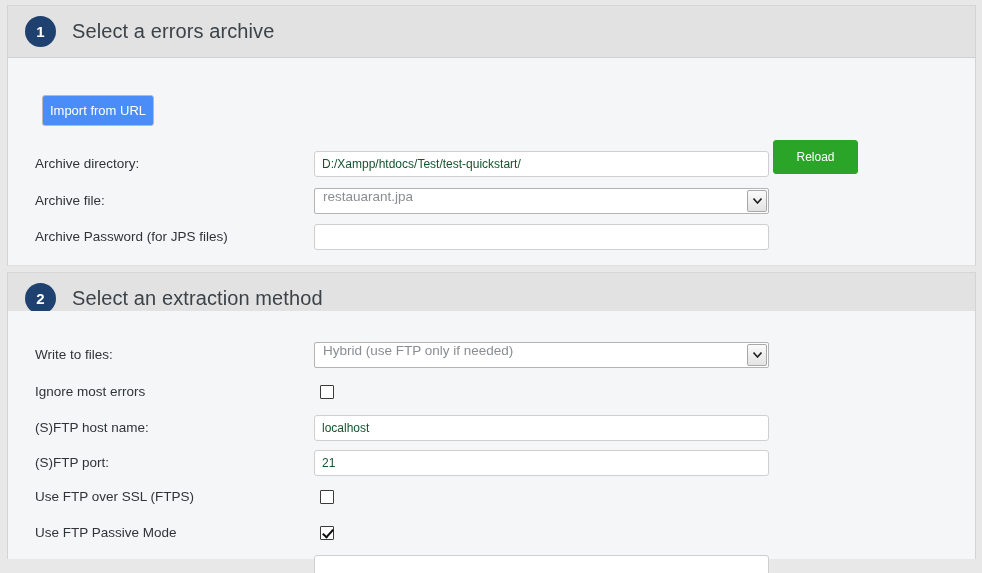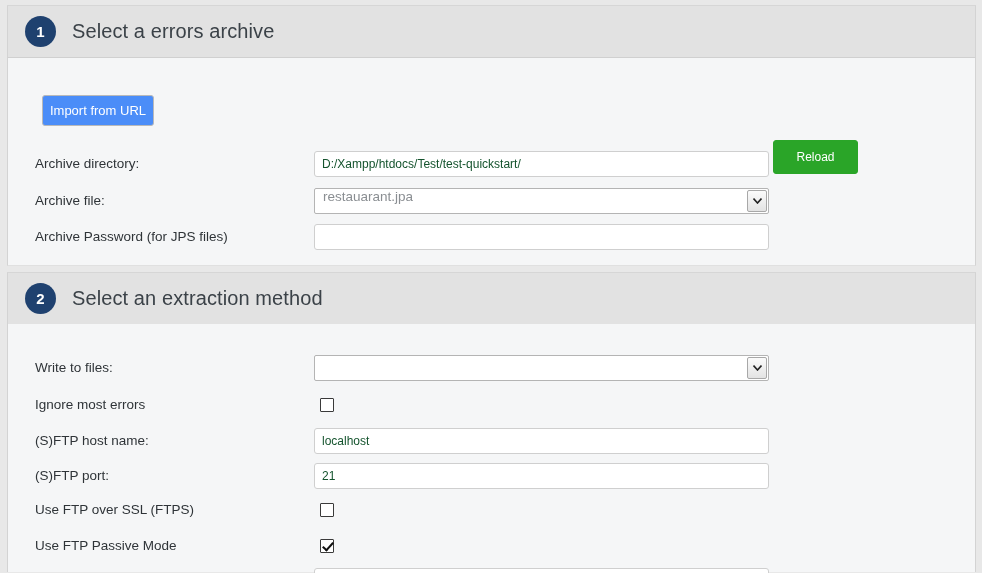--- a/index.html
+++ b/index.html
@@ -212,26 +212,27 @@
         <input class="txt" type="text" readonly="" placeholder="" style="">
       </div>
     </div>
   </div>
 
   <div class="step-header" style="top:272px; height:53px;">
     <div class="badge">2</div>
     <div class="step-title">Select an extraction method</div>
   </div>
 
-  <div class="panel" style="top:324px; height:248px;">
+  <div class="panel" style="top:311px; height:248px;">
 
     <div class="row" style="top:25px;">
       <div class="label">Write to files:</div>
       <div class="field">
         <div class="select">
+          <div class="val">Hybrid (use FTP only if needed)</div>
           <div class="arrow">
             <svg width="9" height="6" viewBox="0 0 9 6">
               <path d="M0.5 0.5 L4.5 5 L8.5 0.5" fill="none" stroke="#222" stroke-width="1.6"></path>
             </svg>
           </div>
         </div>
       </div>
     </div>
 
     <div class="row" style="top:62px;">

